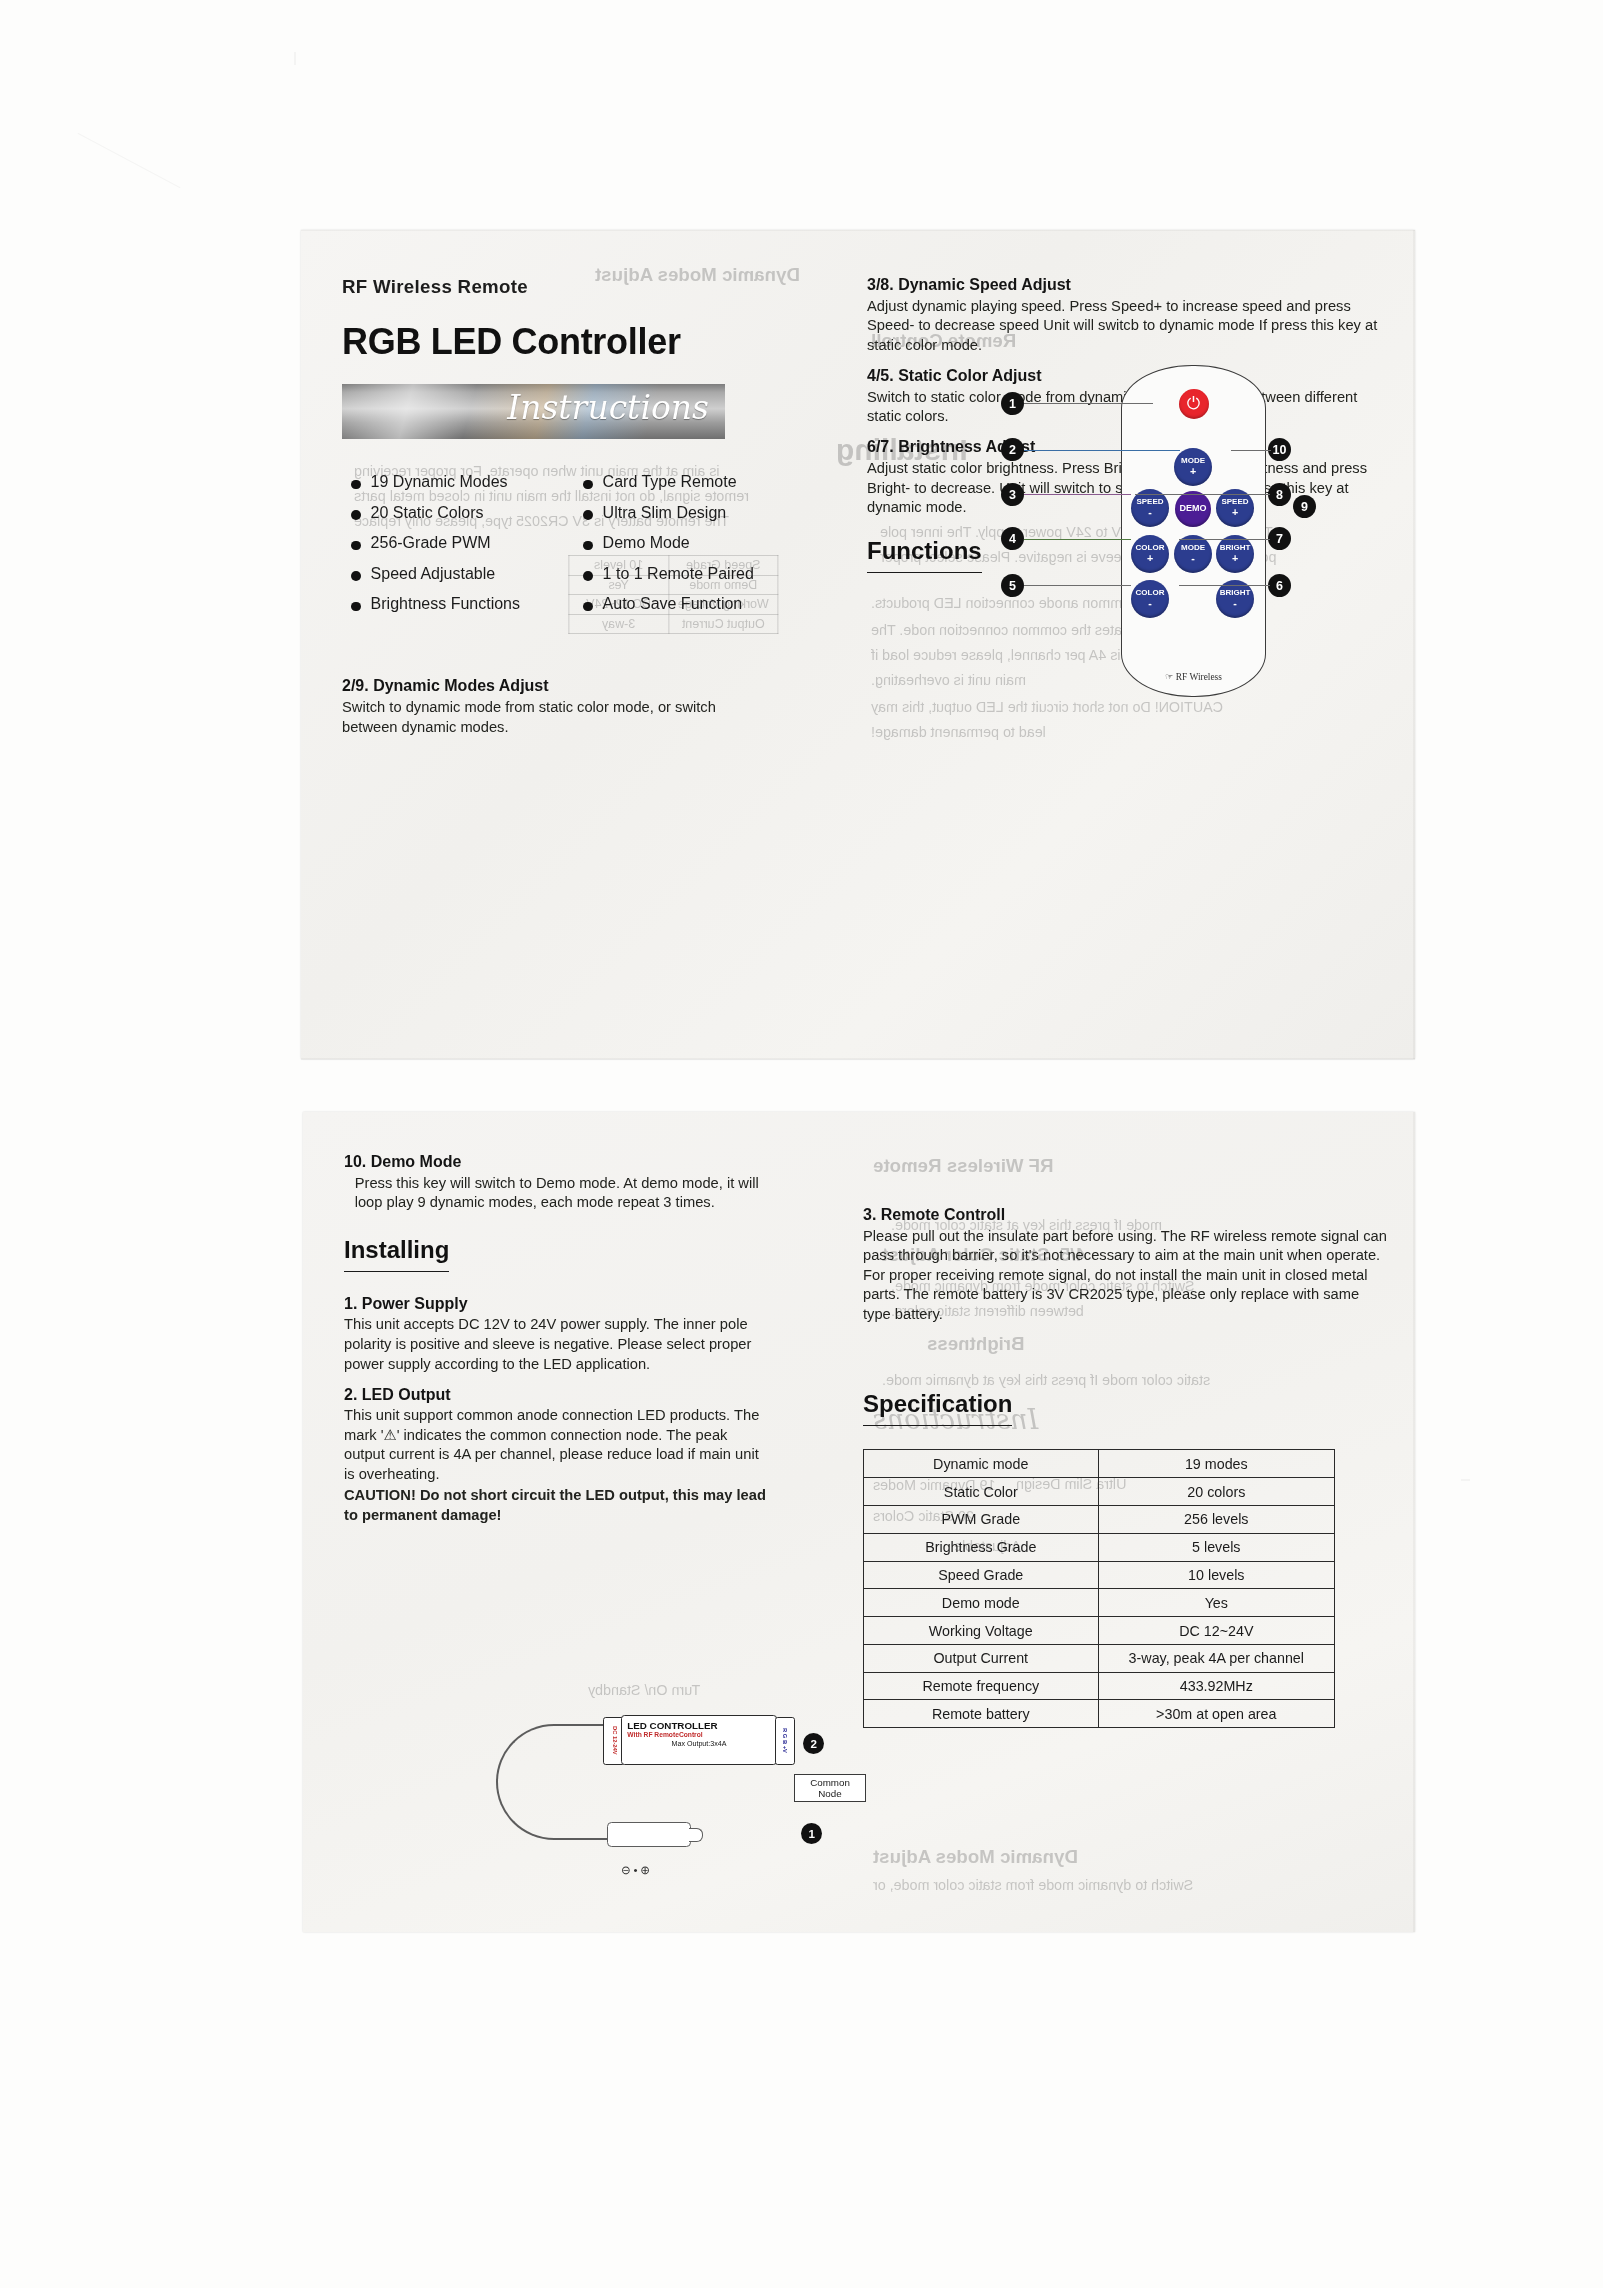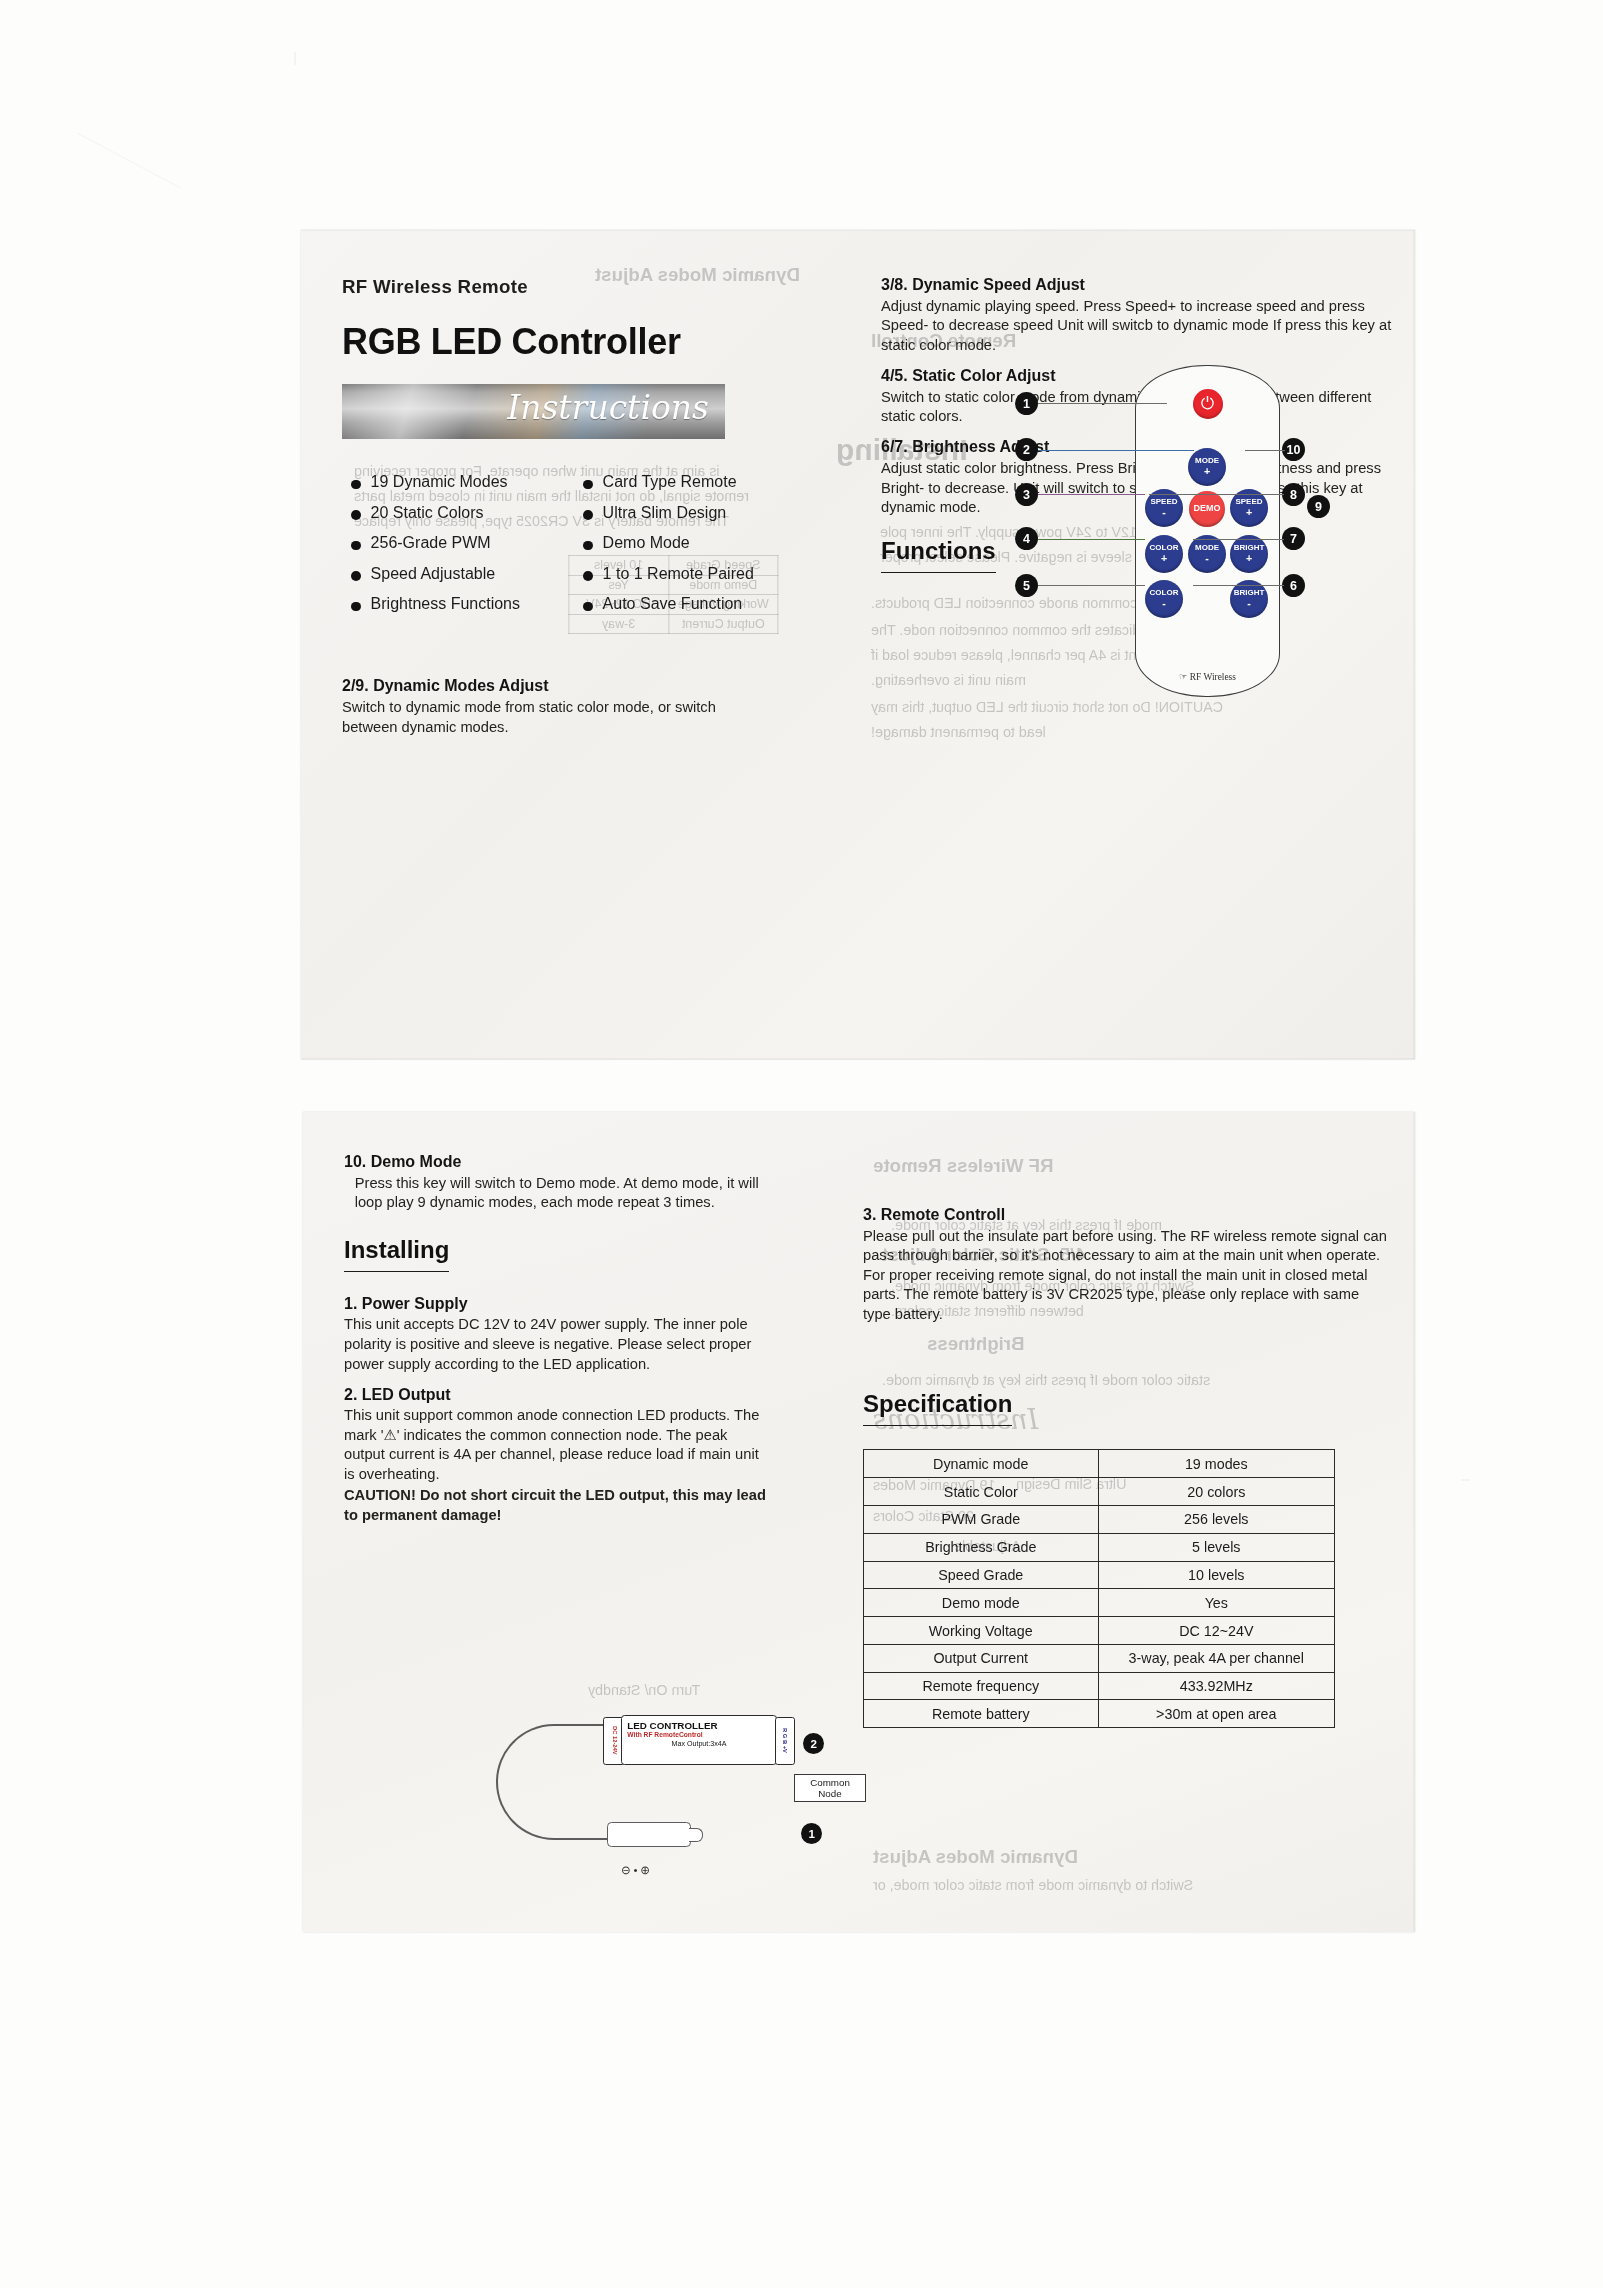--- a/index.html
+++ b/index.html
@@ -151,21 +151,21 @@
     color: #fff;
     font-size: 8px;
     font-weight: bold;
     display: flex; flex-direction: column;
     align-items: center; justify-content: center;
     line-height: 1.05;
     box-shadow: inset 0 -1.8px 2.7px rgba(0,0,0,.3);
   }
   .kbtn .sym { font-size: 10.7px; }
   .kbtn.demo {
-    background: #ef4444;
+    background: #4c1d95;
     width: 36px; height: 36px;
     font-size: 9px;
   }
   .rf-label {
     position: absolute;
     left: 0; right: 0; bottom: 14.3px;
     text-align: center;
     font-size: 9.4px;
     color: #333;
     font-family: Liberation Serif, serif;
@@ -435,21 +435,21 @@
       </div>
 
       <div style="margin-top:64px;">
         <div class="sect">
           <div class="sect-title">2/9. Dynamic Modes Adjust</div>
           <div class="sect-body">Switch to dynamic mode from static color mode, or switch between dynamic modes.</div>
         </div>
       </div>
     </div>
 
-    <div class="col-right" style="left:580px; top:46px; width:517px;">
+    <div class="col-right" style="left:566px; top:46px; width:517px;">
       <div class="sect">
         <div class="sect-title">3/8. Dynamic Speed Adjust</div>
         <div class="sect-body">Adjust dynamic playing speed. Press Speed+ to increase speed and press Speed- to decrease speed  Unit will switcb to dynamic mode If press this key at static color mode.</div>
       </div>
       <div class="sect">
         <div class="sect-title">4/5. Static Color Adjust</div>
         <div class="sect-body">Switch to static color mode from dynamic mode, or switch between different static colors.</div>
       </div>
       <div class="sect">
         <div class="sect-title">6/7. Brightness Adjust</div>

